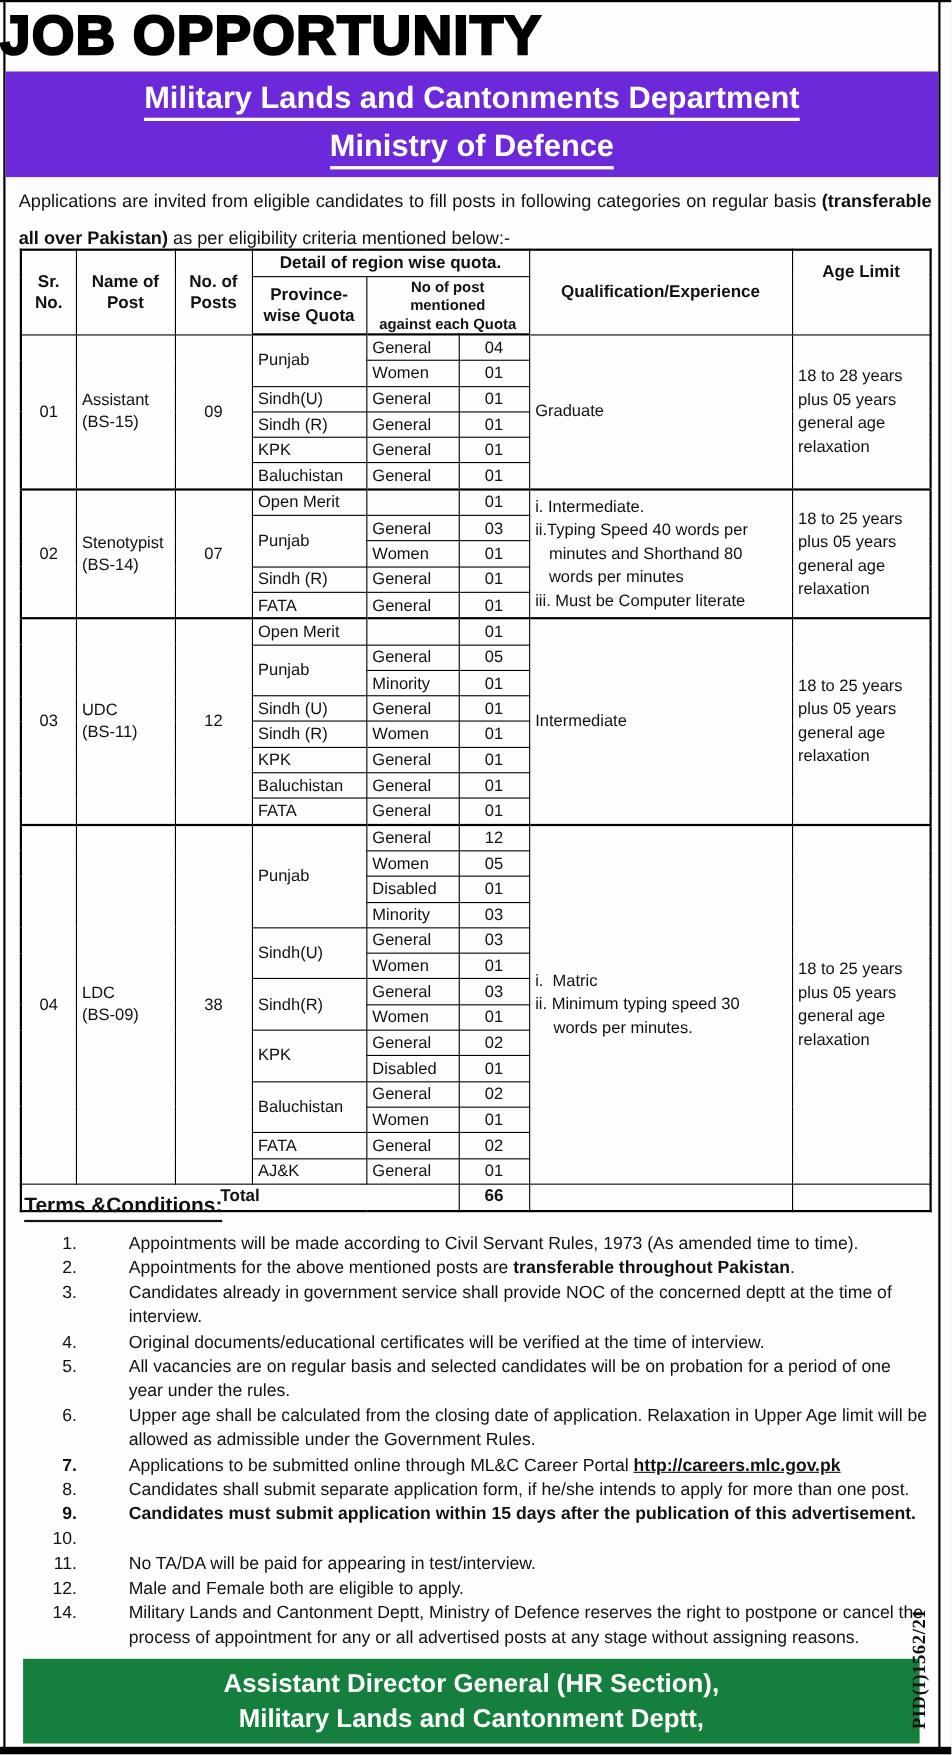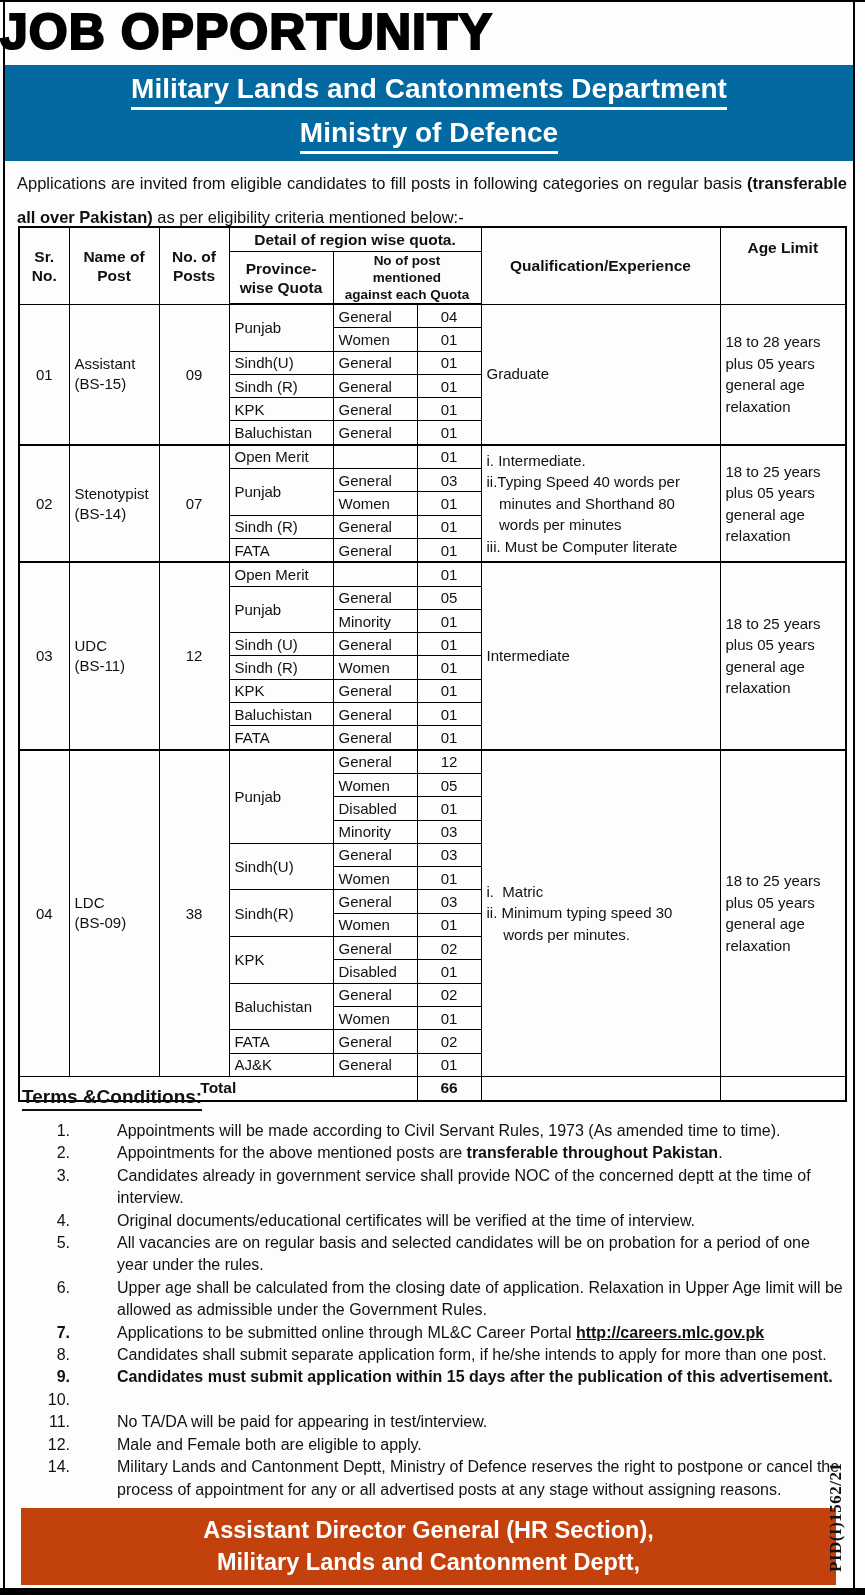--- a/index.html
+++ b/index.html
@@ -11,21 +11,21 @@
   .frame-left   { position:absolute; left:3px; top:0; width:2px; height:1590px; background:#000; }
   .frame-right  { position:absolute; left:853px; top:0; width:2px; height:1590px; background:#000; }
   .frame-bottom { position:absolute; left:0; top:1588px; width:865px; height:7px; background:#000; }
 
   
   .title { position:absolute; left:0; top:3px; width:720px; text-align:left;
            font-size:50px; font-weight:bold; letter-spacing:1px; color:#000;
            -webkit-text-stroke:2.2px #000; }
 
   
-  .banner { position:absolute; left:5px; top:65px; width:848px; height:96px; background:#0369a1;
+  .banner { position:absolute; left:5px; top:65px; width:848px; height:96px; background:#6d28d9;
             text-align:center; color:#fff; }
   .banner-line { display:inline-block; font-weight:bold; border-bottom:3px solid #fff; padding-bottom:2px; }
   .banner-line1 { font-size:28px; margin-top:8px; }
   .banner-line2 { font-size:28px; margin-top:7px; }
 
   
   .intro { position:absolute; left:17px; top:166px; width:830px; font-size:16.5px;
            line-height:34px; text-align:justify; }
   .b { font-weight:bold; }
   .u { text-decoration:underline; }
@@ -55,21 +55,21 @@
 
   
   .terms { position:absolute; left:22px; top:1086px; width:822px; }
   .terms-heading { display:inline-block; font-size:19px; font-weight:bold;
                    border-bottom:2.5px solid #111; padding-bottom:1px; margin-bottom:9px; }
   .term-item { display:flex; font-size:16px; line-height:22.4px; }
   .term-num  { width:48px; flex:none; text-align:right; }
   .term-text { margin-left:47px; }
 
   
-  .sig { position:absolute; left:21px; top:1508px; width:815px; height:77px; background:#c2410c;
+  .sig { position:absolute; left:21px; top:1508px; width:815px; height:77px; background:#15803d;
          color:#fff; text-align:center; }
   .sig-line { font-weight:bold; font-size:23.5px; }
   .sig-line1 { padding-top:9px; }
   .sig-line2 { padding-top:5px; }
 
   
   .pid { position:absolute; left:826px; top:1572px; transform:rotate(-90deg);
          transform-origin:0 0; font-family:"Liberation Serif", serif; font-weight:bold;
          font-size:17px; letter-spacing:0.5px; white-space:nowrap; color:#111; }
 </style>

